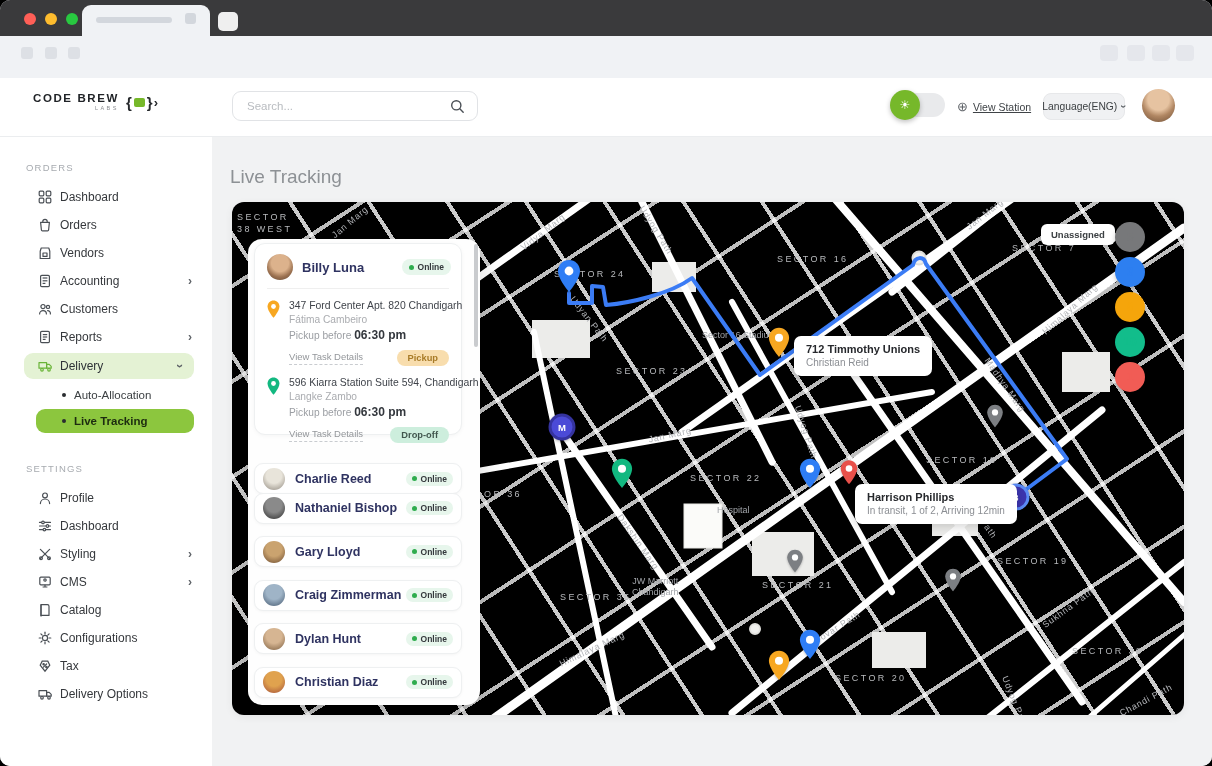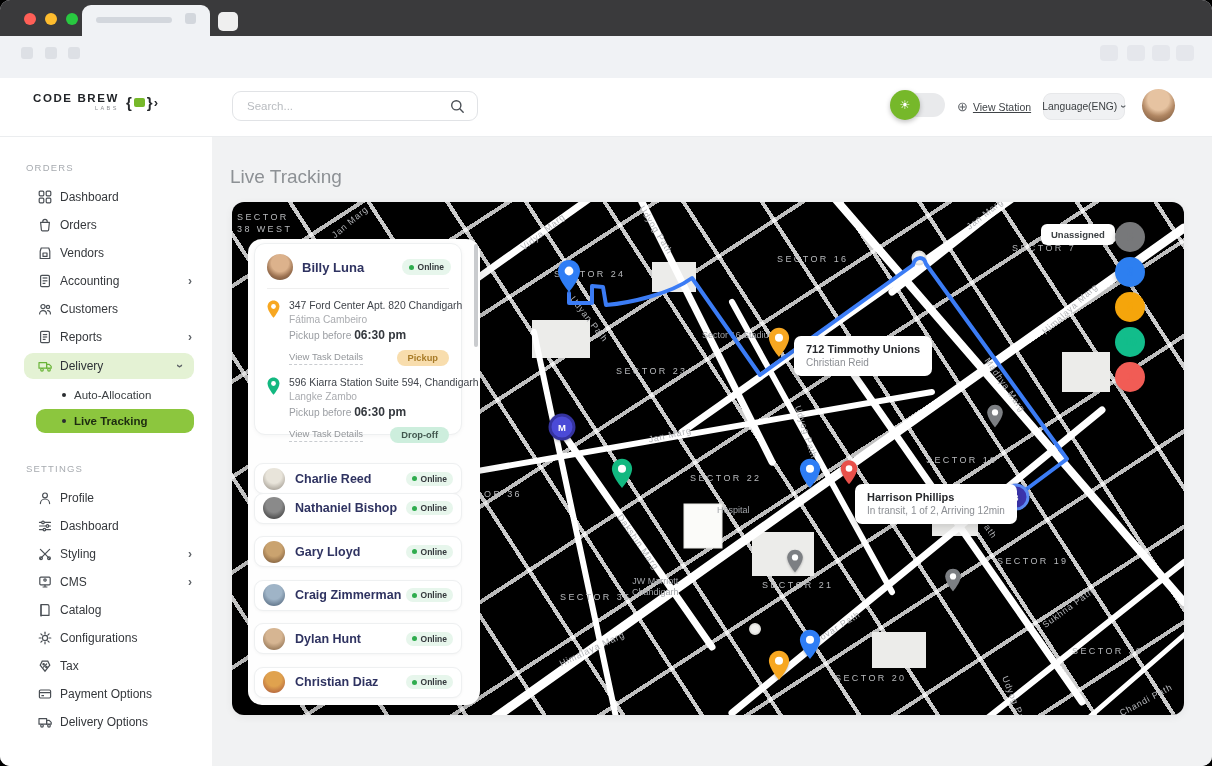--- a/index.html
+++ b/index.html
@@ -345,30 +345,20 @@
             <path d="M4.2 2.2h5.6l2 4-4.8 6-4.8-6z"></path>
             <line x1="5.4" y1="8.2" x2="8.6" y2="5"></line>
             <circle cx="5.6" cy="5.2" r=".7"></circle>
             <circle cx="8.4" cy="8" r=".7"></circle>
           </svg>
         </span>
       <span class="slab">Tax</span>
     </div>
     <div class="srow">
       <span class="sic">
-          <svg width="14" height="14" viewBox="0 0 14 14" fill="none" stroke="#4a4f55" stroke-width="1.2">
-            <rect x="1.4" y="3" width="11.2" height="8" rx="1.2"></rect>
-            <line x1="1.4" y1="5.6" x2="12.6" y2="5.6"></line>
-            <line x1="3.4" y1="8.6" x2="6" y2="8.6"></line>
-          </svg>
-        </span>
-      <span class="slab">Payment Options</span>
-    </div>
-    <div class="srow">
-      <span class="sic">
           <svg width="15" height="13" viewBox="0 0 15 13" fill="none" stroke="#4a4f55" stroke-width="1.2" stroke-linejoin="round">
             <rect x="1" y="2.6" width="7.6" height="5.6"></rect>
             <path d="M8.6 4.4h2.6l2 2v1.8H8.6z"></path>
             <circle cx="4" cy="9.8" r="1.3"></circle>
             <circle cx="11" cy="9.8" r="1.3"></circle>
           </svg>
         </span>
       <span class="slab">Delivery Options</span>
     </div>
   </div>

